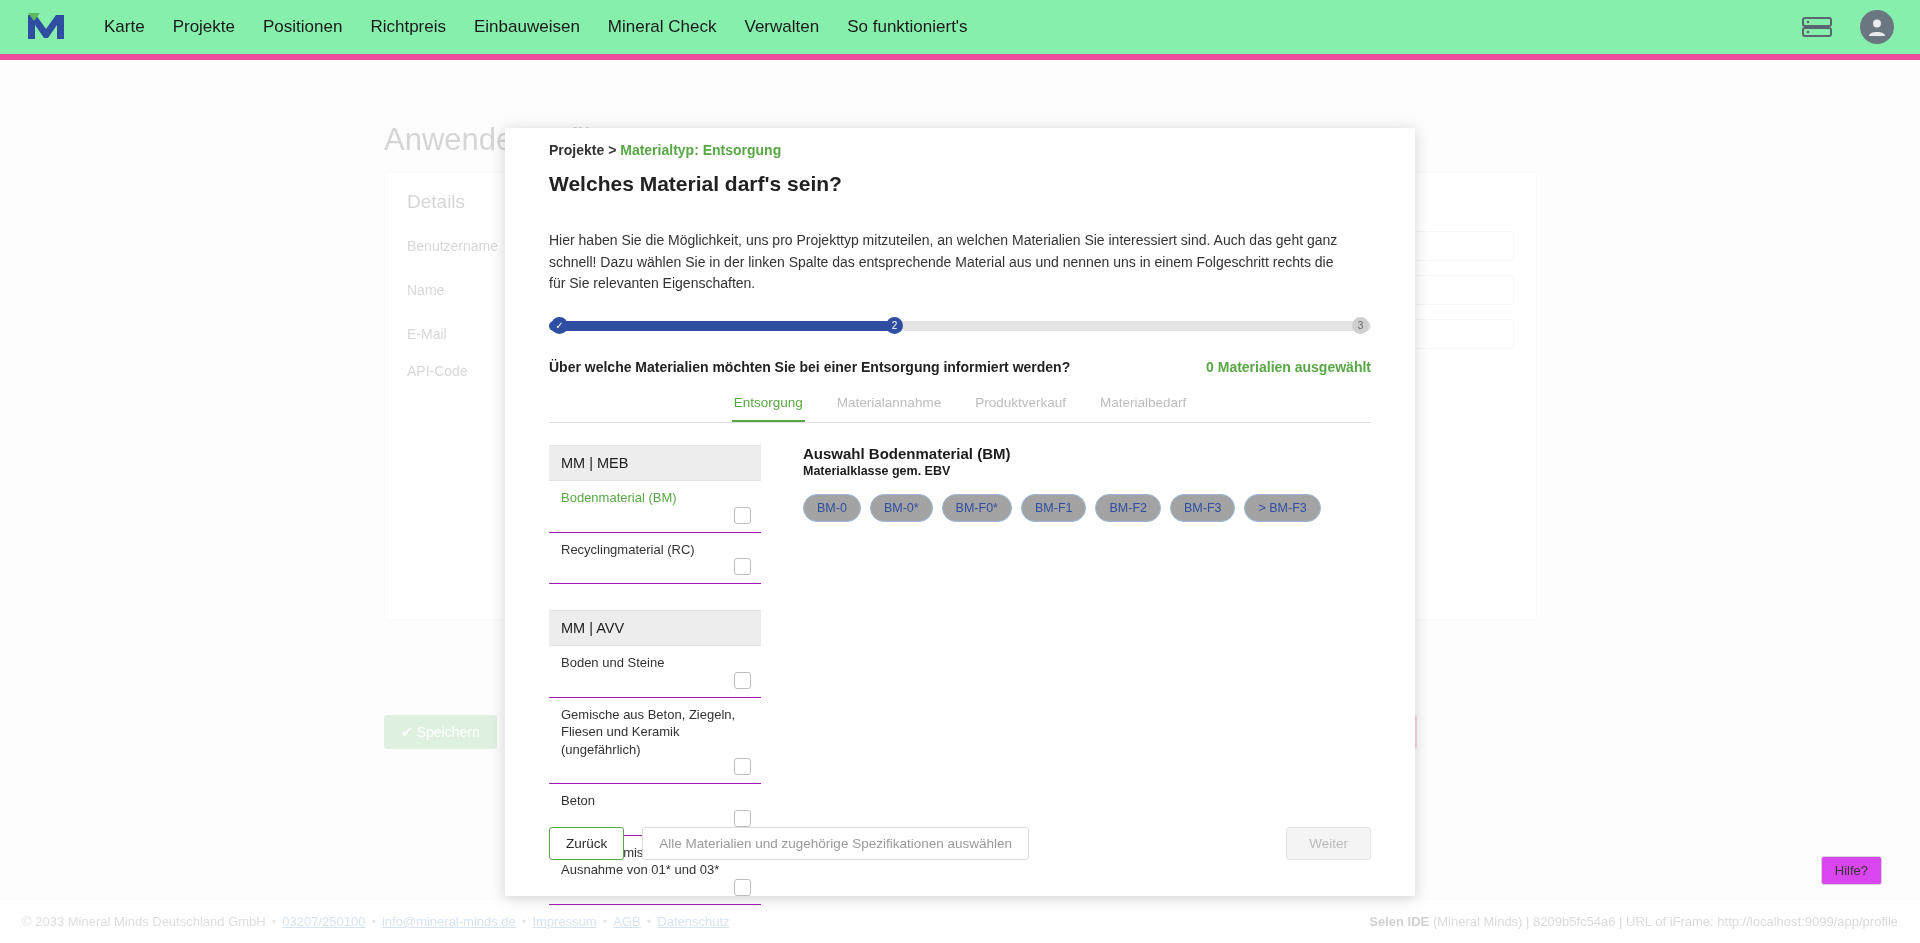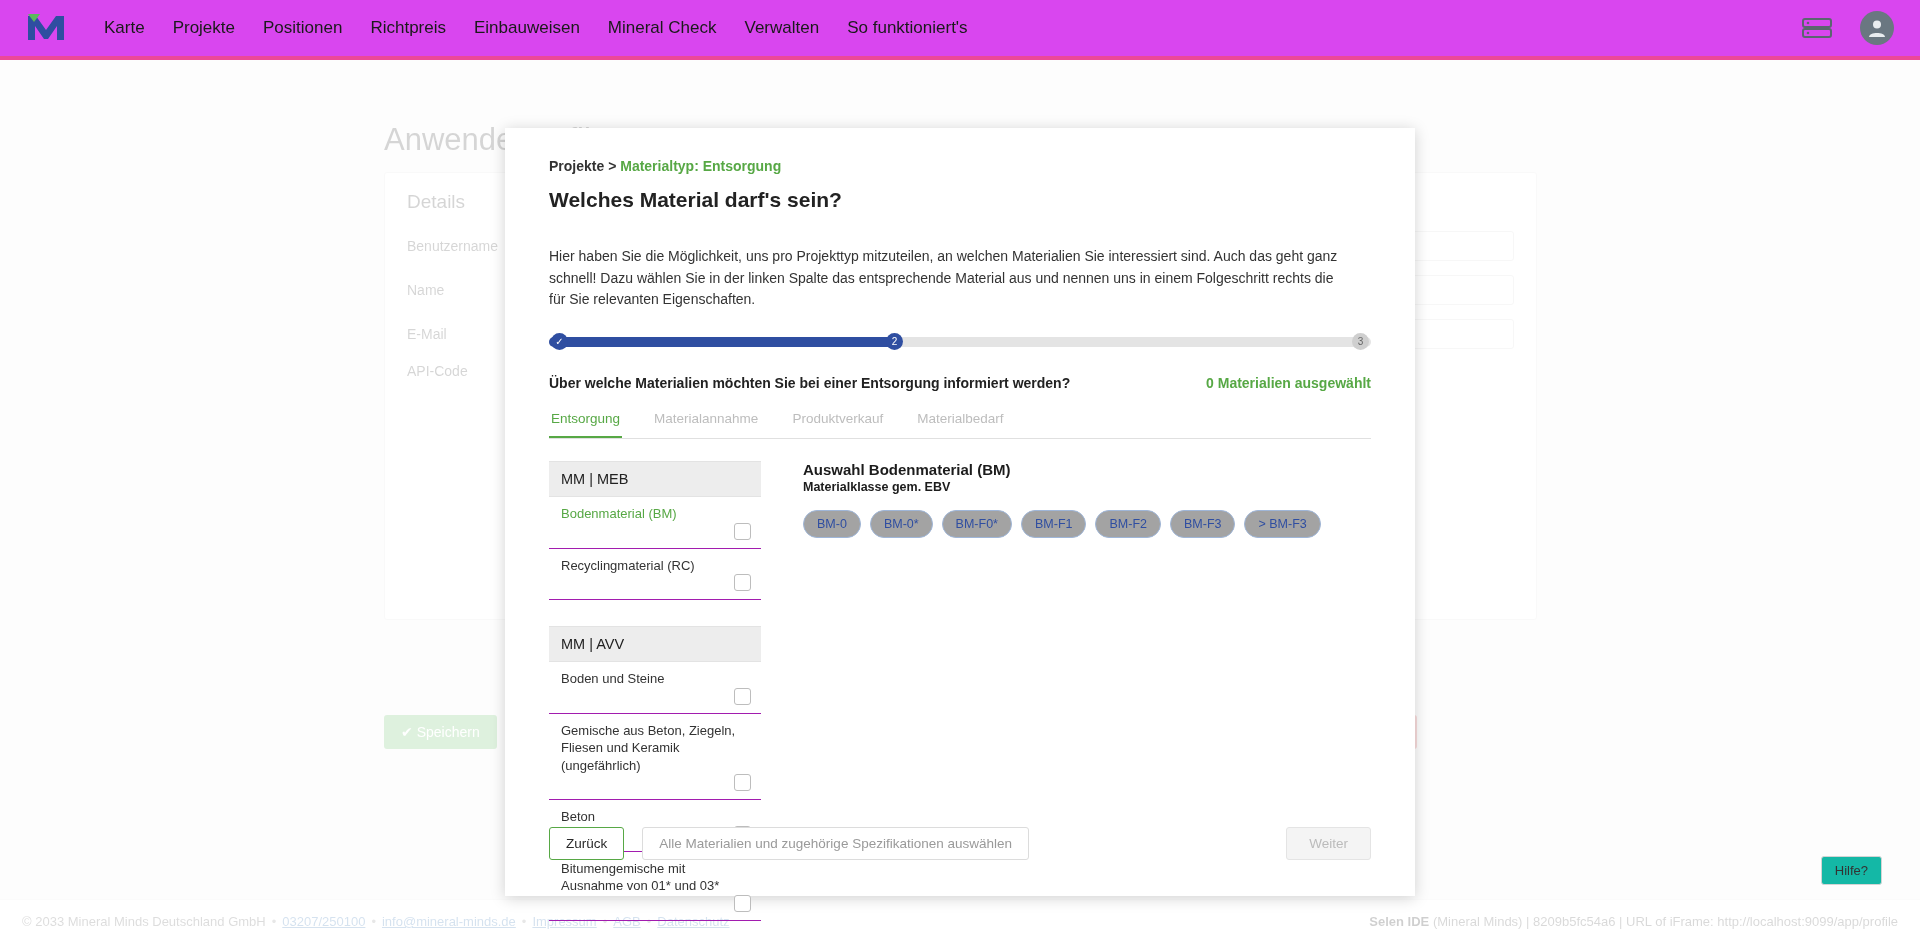--- a/index.html
+++ b/index.html
@@ -6,27 +6,27 @@
   html, body {
     margin: 0; padding: 0;
     width: 1920px; height: 943px;
     font-family: "Liberation Sans", sans-serif;
     background: #ffffff;
     overflow: hidden;
   }
   
   .topnav {
     height: 60px;
-    background: #d946ef;
+    background: #86efac;
     display: flex;
     align-items: center;
     padding: 0 26px;
     position: relative;
     z-index: 5;
-    border-bottom: 4px solid #ec4899;
+    border-bottom: 6px solid #ec4899;
   }
   .logo {
     width: 42px; height: 36px;
     margin-right: 36px;
     display: flex; align-items: center;
   }
   .nav-items {
     display: flex;
     align-items: center;
     gap: 28px;
@@ -154,21 +154,21 @@
     background: rgba(255,255,255,0.80);
     z-index: 10;
   }
   .modal {
     position: absolute;
     left: 505px; top: 128px;
     width: 910px; height: 768px;
     background: #ffffff;
     box-shadow: 0 2px 14px rgba(0,0,0,0.18);
     z-index: 11;
-    padding: 30px 44px 0 44px;
+    padding: 14px 44px 0 44px;
   }
   .breadcrumb {
     font-size: 14px;
     color: #333;
     font-weight: bold;
     margin-bottom: 14px;
   }
   .breadcrumb .crumb-link { color: #57a845; }
   .modal-title {
     font-size: 21px;
@@ -233,20 +233,21 @@
     font-weight: bold;
     color: #57a845;
     cursor: pointer;
   }
   .tabs {
     display: flex;
     gap: 30px;
     border-bottom: 1px solid #e0e0e0;
     padding-bottom: 0;
     margin-bottom: 22px;
+    justify-content: center;
   }
   .tab {
     font-size: 13.5px;
     padding: 6px 2px 10px 2px;
     color: #bdbdbd;
     cursor: pointer;
   }
   .tab.active {
     color: #57a845;
     border-bottom: 2px solid #57a845;
@@ -350,21 +351,21 @@
     color: #bbbbbb;
     background: #f4f4f4;
     border-radius: 3px;
     padding: 8px 22px;
     font-size: 13.5px;
     cursor: default;
   }
   .help-badge {
     position: absolute;
     right: 38px; bottom: 58px;
-    background: #14b8a6;
+    background: #d946ef;
     border: 1px solid #d4d4d4;
     color: #333;
     font-size: 13px;
     padding: 6px 13px;
     border-radius: 3px;
     z-index: 12;
     cursor: pointer;
   }
 </style>
 </head>

